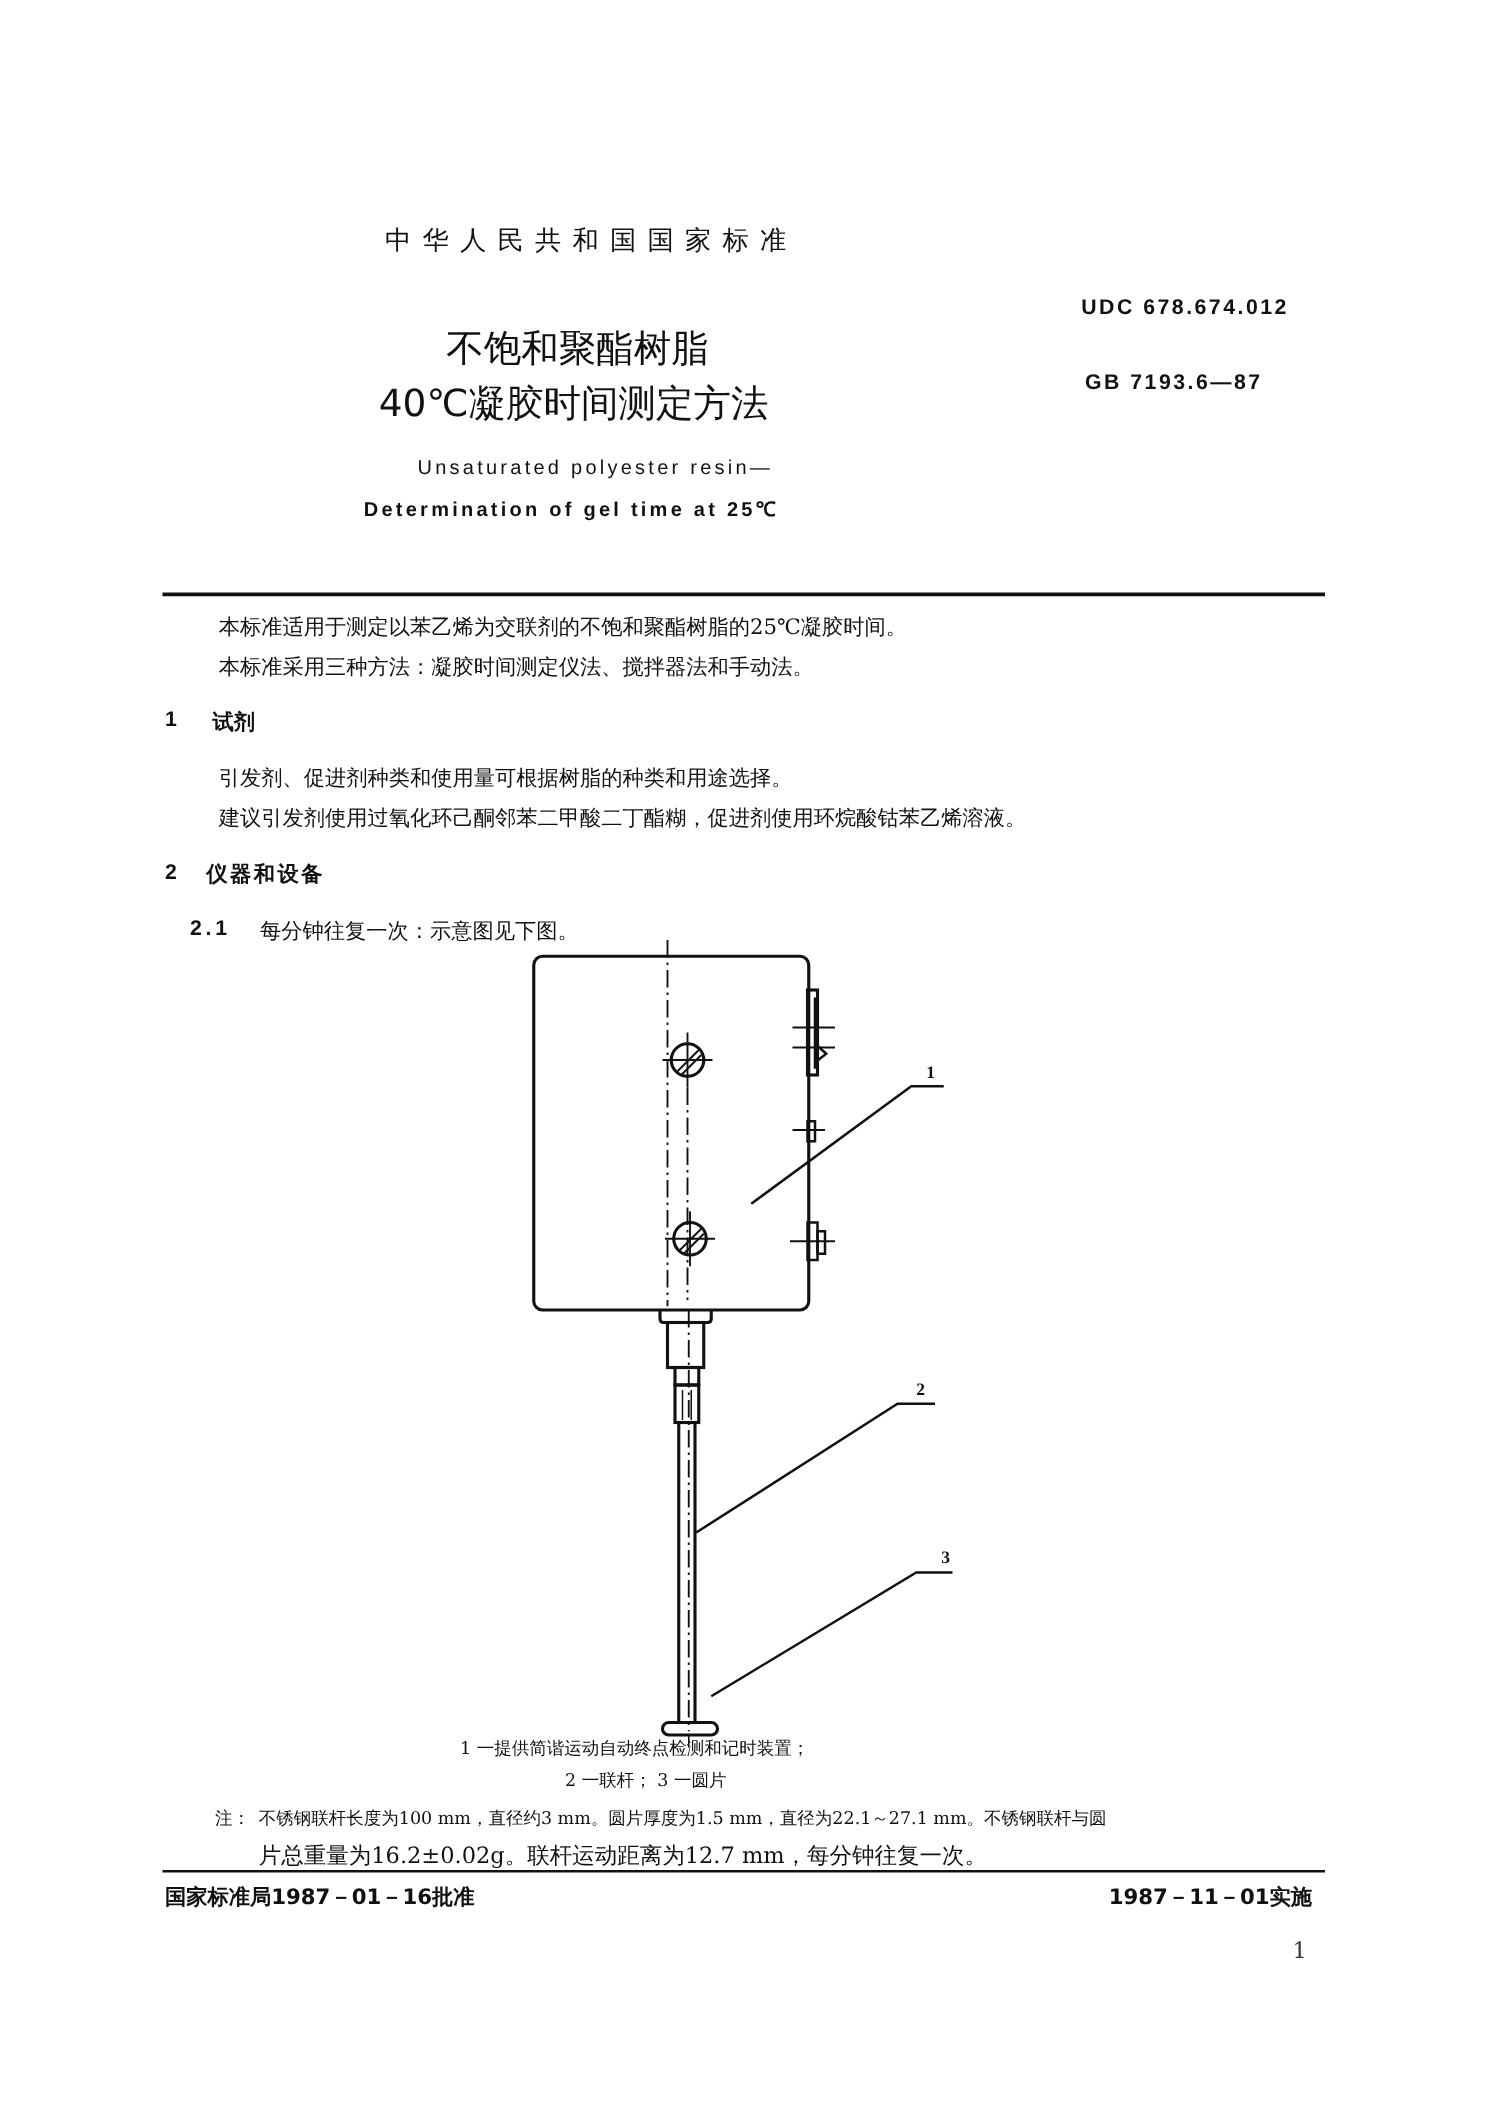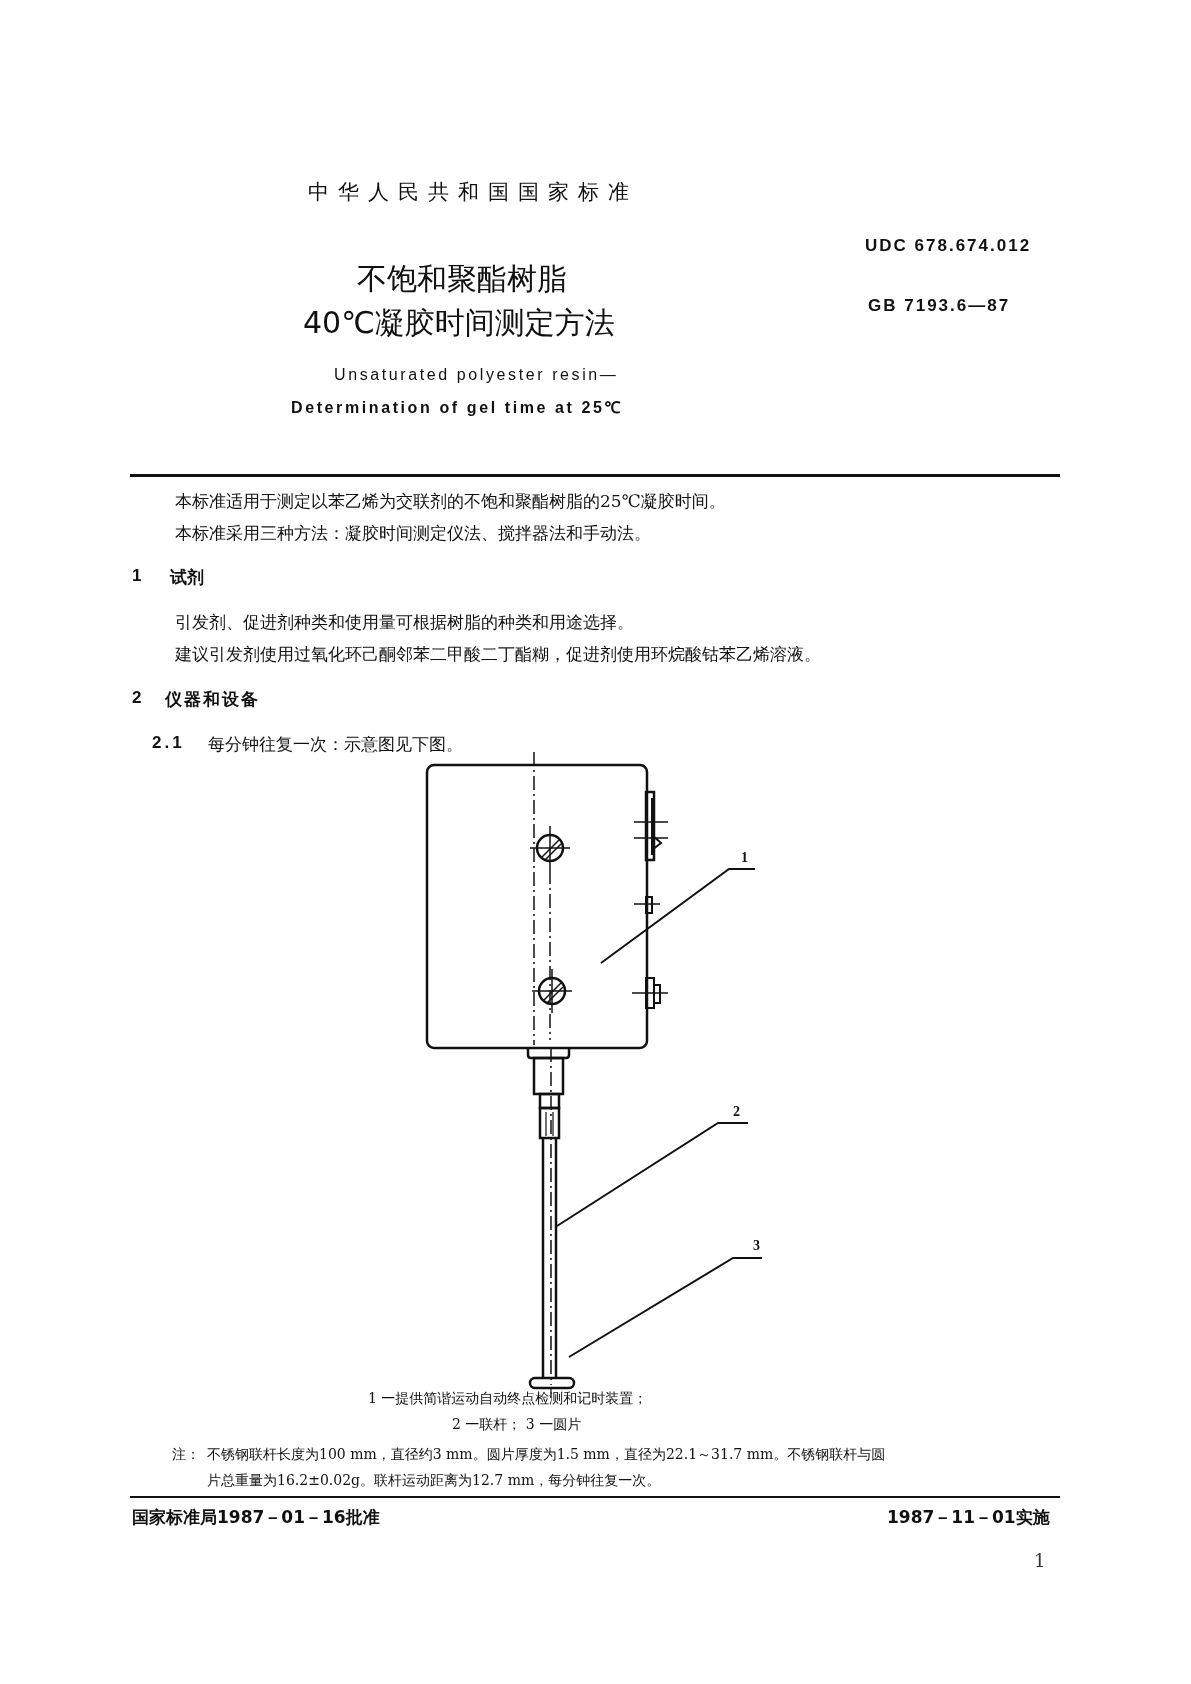--- a/index.html
+++ b/index.html
@@ -29,21 +29,21 @@
   #sec1-p2 { left:175px; top:643px; }
   #sec2-num { left:132px; top:688px; font-size:17px; font-weight:bold; font-family:"Liberation Sans", sans-serif; }
   #sec2-title { left:165px; top:688px; font-size:17px; font-weight:bold; font-family:"DejaVu Sans", sans-serif; letter-spacing:2px; }
   #sec21-num { left:152px; top:733px; font-size:17px; font-weight:bold; font-family:"Liberation Sans", sans-serif; letter-spacing:3px; }
   #sec21-text { left:208px; top:733px; font-size:17px; }
 
   #legend-1 { left:368px; top:1390px; font-size:14px; }
   #legend-2 { left:452px; top:1416px; font-size:14px; }
   #note-label { left:172px; top:1446px; font-size:14px; }
   #note-1 { left:207px; top:1446px; font-size:14px; }
-  #note-2 { left:207px; top:1472px; font-size:14px; }
+  #note-2 { left:207px; top:1472px; font-size:18px; }
 
   #approved { left:132px; top:1506px; font-size:17px; font-weight:bold; font-family:"DejaVu Sans", sans-serif; }
   #effective { left:887px; top:1506px; font-size:17px; font-weight:bold; font-family:"DejaVu Sans", sans-serif; }
   #page-num { left:1034px; top:1550px; font-size:18px; color:#333; }
 </style>
 </head>
 <body>
 
 <div class="abs" id="national-std">中华人民共和国国家标准</div>
 <div class="abs" id="udc">UDC 678.674.012</div>
@@ -130,20 +130,20 @@
     <text x="741" y="862">1</text>
     <text x="733" y="1116">2</text>
     <text x="753" y="1250">3</text>
   </g>
 </svg>
 
 <div class="abs" id="legend-1">1 一提供简谐运动自动终点检测和记时装置；</div>
 <div class="abs" id="legend-2">2 一联杆； 3 一圆片</div>
 
 <div class="abs" id="note-label">注：</div>
-<div class="abs" id="note-1">不锈钢联杆长度为100 mm，直径约3 mm。圆片厚度为1.5 mm，直径为22.1～31.7 mm。不锈钢联杆与圆</div>
+<div class="abs" id="note-1">不锈钢联杆长度为100 mm，直径约3 mm。圆片厚度为1.5 mm，直径为22.1～27.1 mm。不锈钢联杆与圆</div>
 <div class="abs" id="note-2">片总重量为16.2±0.02g。联杆运动距离为12.7 mm，每分钟往复一次。</div>
 
 <div class="rule" id="rule-bottom"></div>
 
 <div class="abs" id="approved">国家标准局1987－01－16批准</div>
 <div class="abs" id="effective">1987－11－01实施</div>
 <div class="abs" id="page-num">1</div>
 
 </body></html>

